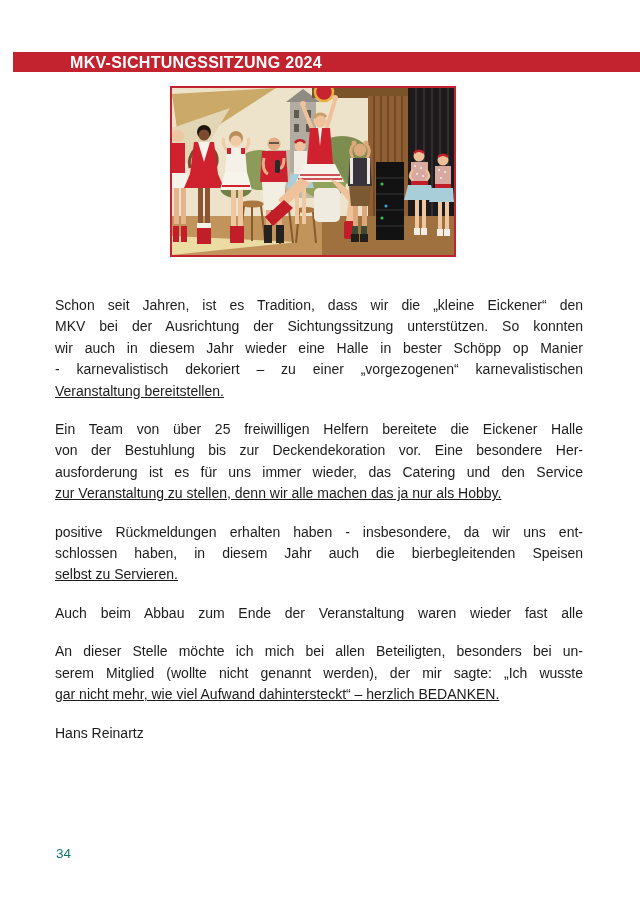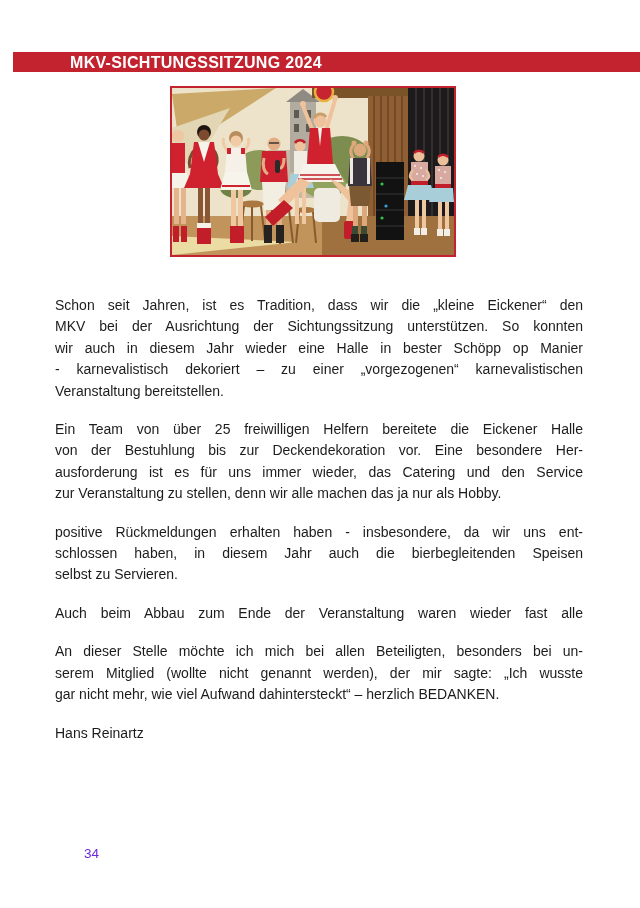--- a/index.html
+++ b/index.html
@@ -35,27 +35,27 @@
   .photo-frame svg { display: block; width: 282px; height: 167px; }
   .article {
     position: absolute;
     left: 55px; top: 295px; width: 528px;
     font-size: 14px;
     line-height: 21.4px;
     color: #1c1c1c;
   }
   .para { margin: 0 0 17px 0; }
   .line { text-align: justify; text-align-last: justify; white-space: normal; }
-  .line.last { text-align-last: left; }
+  .line.last { text-align-last: left; text-decoration: underline; }
   .signature { margin-top: 1px; }
   .page-number {
     position: absolute;
-    left: 84px; top: 846px;
+    left: 56px; top: 846px;
     font-size: 13.5px;
-    color: #6d28d9;
+    color: #0f766e;
   }
 </style>
 </head>
 <body>
 
 <div class="header-bar">
   <div class="header-title">MKV-SICHTUNGSSITZUNG 2024</div>
 </div>
 
 <div class="photo-frame" role="img" aria-label="Karnevalsbühne: Tänzerin in rot-weißem Kostüm springt im Spagat, umgeben von Gardetänzerinnen und einem Sprecher mit Mikrofon vor einem Wandbild mit Kirchturm">

